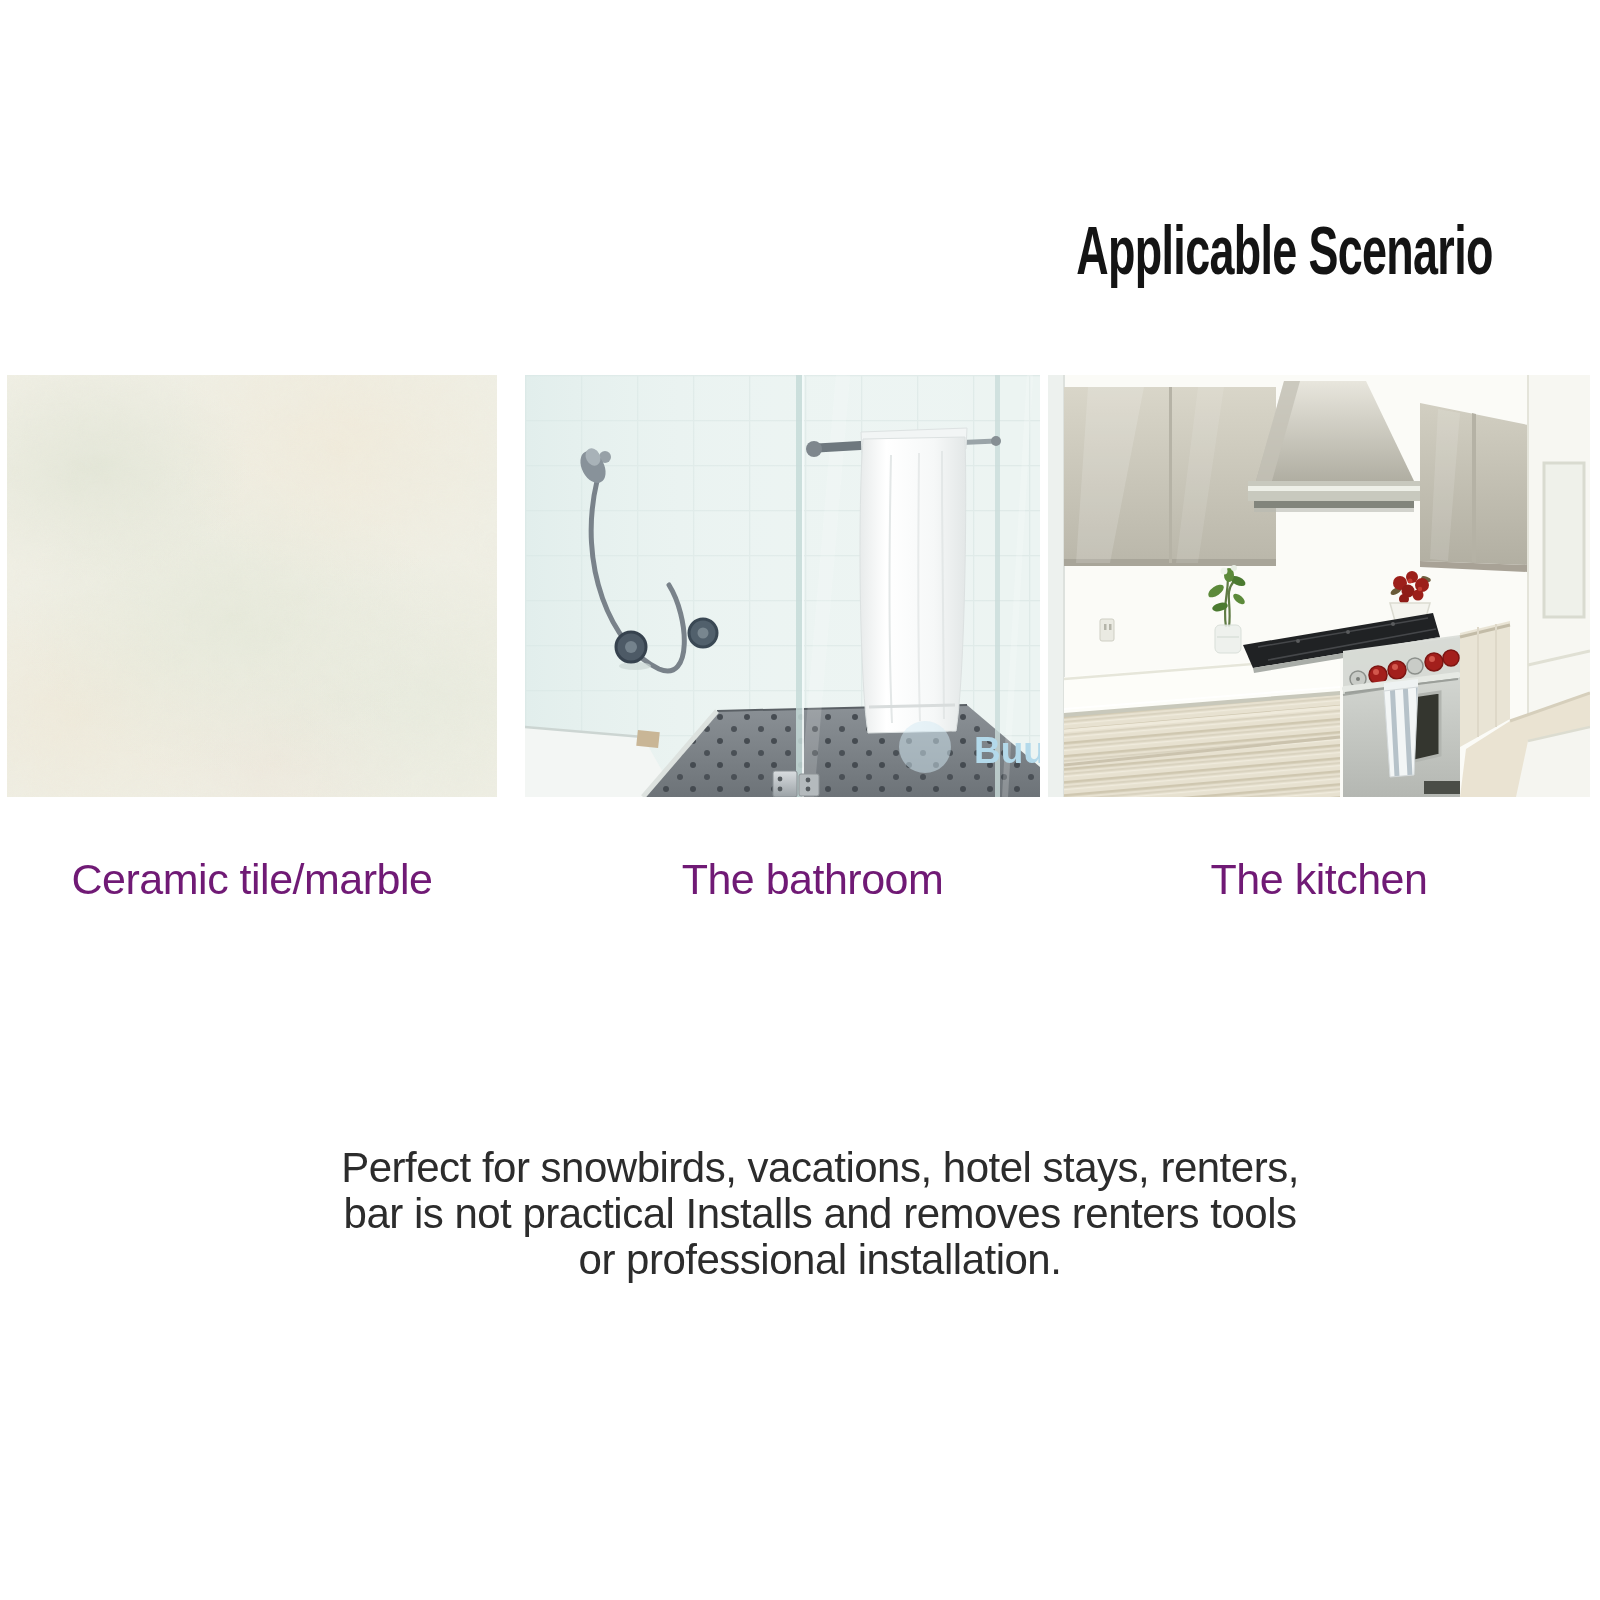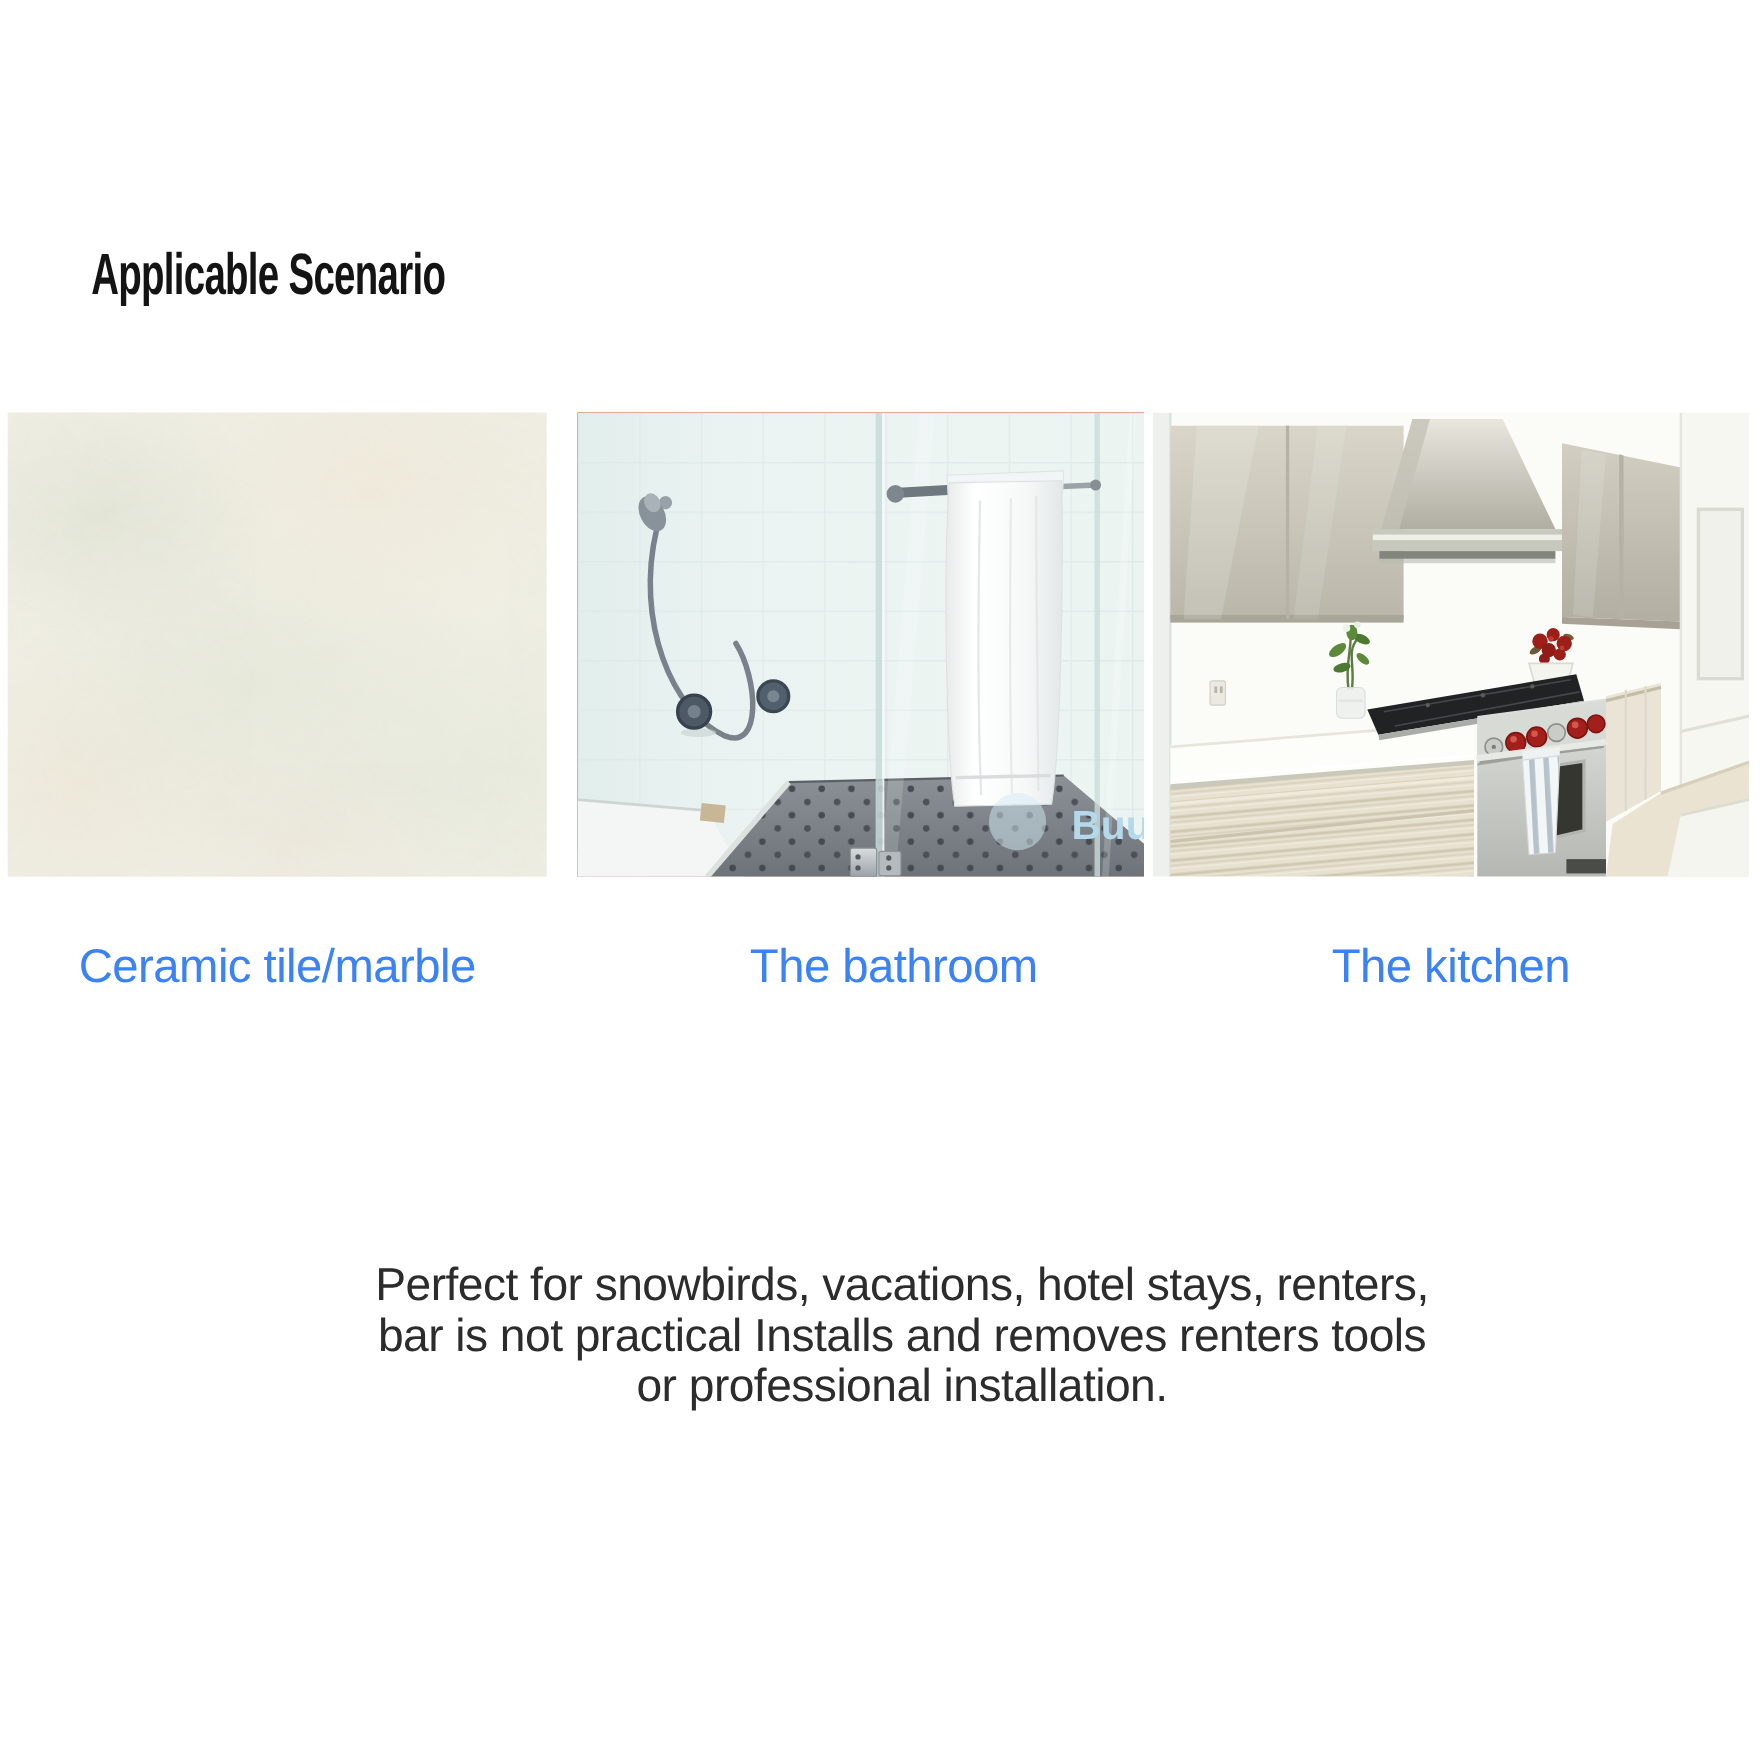--- a/index.html
+++ b/index.html
@@ -1,41 +1,41 @@
 <!DOCTYPE html>
 <html><head>
 <meta charset="utf-8">
 <style>
   html,body{margin:0;padding:0;background:#ffffff;}
   .canvas{position:relative;width:1600px;height:1600px;background:#ffffff;overflow:hidden;
           font-family:"Liberation Sans", sans-serif;}
 
   
-  .title{position:absolute;top:204px;left:0;width:100%;text-align:left;
-         font-size:53px;font-weight:700;color:#141414;letter-spacing:-1px;line-height:92px;}
+  .title{position:absolute;top:204px;left:0;width:100%;text-align:right;
+         font-size:68px;font-weight:700;color:#141414;letter-spacing:-1px;line-height:92px;}
   .title-inner{display:inline-block;transform:scaleX(.66);transform-origin:50% 50%;white-space:nowrap;}
 
   
   .photo{position:absolute;top:375px;height:422px;overflow:hidden;}
   .photo svg{display:block;width:100%;height:100%;}
   .photo-1{left:7px;width:490px;
     background:
       radial-gradient(220px 160px at 18% 22%, rgba(222,226,210,.85), rgba(222,226,210,0) 70%),
       radial-gradient(260px 200px at 68% 16%, rgba(240,233,216,.9), rgba(240,233,216,0) 70%),
       radial-gradient(300px 220px at 45% 58%, rgba(226,230,214,.85), rgba(226,230,214,0) 70%),
       radial-gradient(240px 180px at 14% 80%, rgba(238,231,214,.85), rgba(238,231,214,0) 70%),
       radial-gradient(260px 200px at 85% 76%, rgba(228,232,218,.8), rgba(228,232,218,0) 70%),
       radial-gradient(200px 150px at 55% 90%, rgba(236,228,216,.7), rgba(236,228,216,0) 70%),
       #efeee3;}
   .photo-2{left:525px;width:515px;background:#c2410c;}
   .photo-3{left:1048px;width:542px;background:#fbfbf7;}
 
   
   .caption{position:absolute;top:855px;text-align:center;font-size:43px;line-height:48px;
-           color:#3b82f6;letter-spacing:-.5px;}
+           color:#701a75;letter-spacing:-.5px;}
   .caption-1{left:7px;width:490px;}
   .caption-2{left:555px;width:515px;}
   .caption-3{left:1048px;width:542px;}
 
   
   .description{position:absolute;top:1145px;left:0;width:100%;text-align:center;
                font-size:42px;line-height:46px;color:#2c2c2c;letter-spacing:-.5px;padding-left:20px;}
   .description .line{display:block;}
 </style>
 </head>

